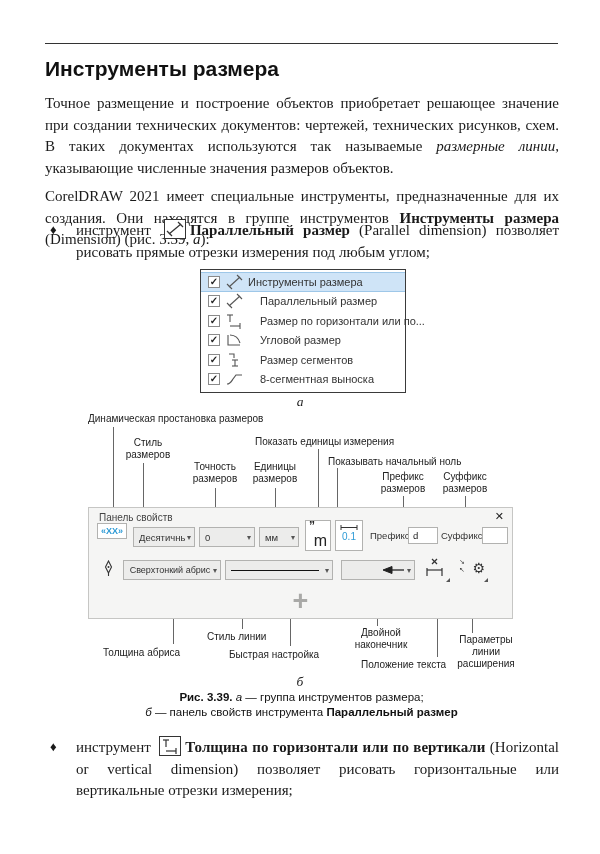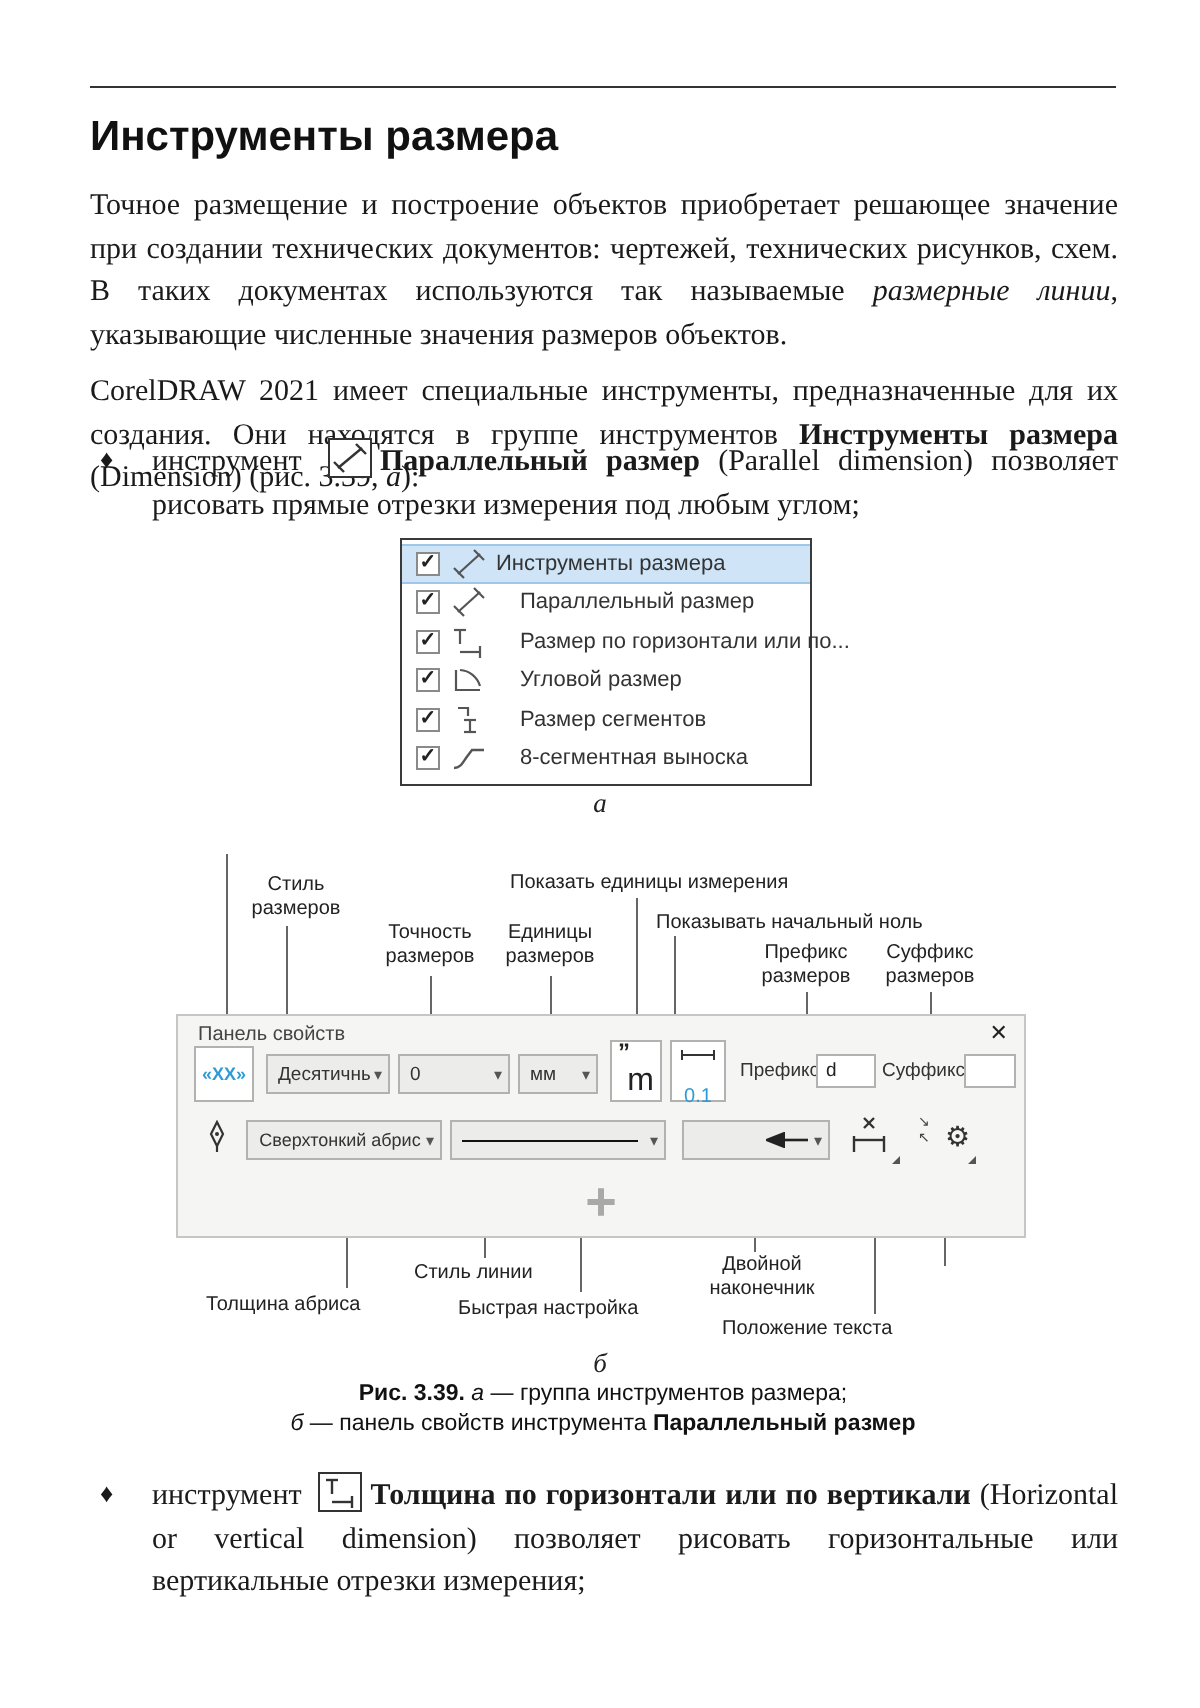--- a/index.html
+++ b/index.html
@@ -53,31 +53,31 @@
   
   .panel { position:absolute; left:88px; top:507px; width:425px; height:112px;
            background:#f5f5f4; border:1px solid #c6c6c4; font-family:"Liberation Sans", sans-serif; }
   .panel-title { position:absolute; left:10px; top:4px; font-size:10px; color:#444; }
   .panel-close { position:absolute; right:8px; top:2px; font-size:11px; color:#222; cursor:default; }
   .ctl { position:absolute; border:1px solid #b2b2b0; font-size:9.5px; color:#333; }
   .btnw { background:#fff; }
   .dd { background:#ececeb; display:flex; align-items:center; padding:0 3px 0 5px; }
   .dd .txt { flex:1; overflow:hidden; white-space:nowrap; }
   .dd .arw { font-size:8px; color:#555; margin-left:2px; }
-  .dyn-btn { left:8px; top:15px; width:30px; height:28px; display:flex; align-items:center;
+  .dyn-btn { left:8px; top:15px; width:30px; height:16px; display:flex; align-items:center;
              justify-content:center; font-size:9px; font-weight:bold; }
   .dd1 { left:44px; top:19px; width:62px; height:20px; }
   .dd2 { left:110px; top:19px; width:56px; height:20px; }
   .dd3 { left:170px; top:19px; width:40px; height:20px; }
   .units-btn { left:216px; top:12px; width:26px; height:31px; position:absolute; }
   .units-btn .q { position:absolute; left:3px; top:-2px; font-size:12px; font-weight:bold; color:#222; }
   .units-btn .m { position:absolute; right:3px; bottom:0px; font-size:16px; color:#222; }
   .zero-btn { left:246px; top:12px; width:28px; height:31px; position:absolute; text-align:center; }
   .zero-btn svg { display:block; margin:3px auto 0; }
-  .zero-btn .v { display:block; font-size:10px; margin-top:12px; }
+  .zero-btn .v { display:block; font-size:10px; margin-top:0px; }
   .flabel { position:absolute; font-size:9.5px; color:#333; }
   .pref-l { left:281px; top:22px; } .suf-l { left:352px; top:22px; }
   .tinput { position:absolute; top:19px; height:17px; background:#fff; border:1px solid #b2b2b0;
             font-size:9.5px; padding:2px 0 0 4px; color:#222; }
   .pref-i { left:319px; width:30px; } .suf-i { left:393px; width:26px; }
 
   .pen-ico { position:absolute; left:13px; top:52px; }
   .ddo { left:34px; top:52px; width:98px; height:20px;text-align:center; }
   .ddl { left:136px; top:52px; width:108px; height:20px; }
   .ddl .line { flex:1; height:0; border-top:1.6px solid #111; margin-right:4px; }
@@ -182,20 +182,21 @@
       <span class="mico"><svg width="17" height="16" viewBox="0 0 17 16">
             <g stroke="#555" stroke-width="1.2" fill="none">
               <path d="M1,13 C4,13 5,11 7,8 L10,4 L16,4"></path>
             </g>
           </svg></span>
       <span class="mlabel">8-сегментная выноска</span>
     </div>
   </div>
   <div class="sub-label la">а</div>
 
+  <div class="co" style="left:88px; top:413px;">Динамическая простановка размеров</div>
   <div class="co ctr" style="left:118px; top:437px; width:60px;">Стиль
 размеров</div>
   <div class="co ctr" style="left:185px; top:461px; width:60px;">Точность
 размеров</div>
   <div class="co ctr" style="left:245px; top:461px; width:60px;">Единицы
 размеров</div>
   <div class="co" style="left:255px; top:436px; white-space:nowrap;">Показать единицы измерения</div>
   <div class="co" style="left:328px; top:456px; white-space:nowrap;">Показывать начальный ноль</div>
   <div class="co ctr" style="left:373px; top:471px; width:60px;">Префикс
 размеров</div>
@@ -298,20 +299,23 @@
   <div class="cline" style="left:377px; top:619px; height:7px;"></div>
   <div class="cline" style="left:437px; top:619px; height:38px;"></div>
   <div class="cline" style="left:472px; top:619px; height:14px;"></div>
 
   <div class="co" style="left:103px; top:647px; white-space:nowrap;">Толщина абриса</div>
   <div class="co" style="left:207px; top:631px; white-space:nowrap;">Стиль линии</div>
   <div class="co" style="left:229px; top:649px; white-space:nowrap;">Быстрая настройка</div>
   <div class="co ctr" style="left:343px; top:627px; width:76px;">Двойной
 наконечник</div>
   <div class="co" style="left:361px; top:659px; white-space:nowrap;">Положение текста</div>
+  <div class="co ctr" style="left:449px; top:634px; width:74px;">Параметры
+линии
+расширения</div>
 
   <div class="sub-label lb">б</div>
 
   <div class="caption">
     <span class="bd">Рис. 3.39.</span><span class="it"> а</span><span> — группа инструментов размера;</span><br>
     <span class="it">б</span><span> — панель свойств инструмента </span><span class="bd">Параллельный размер</span>
   </div>
 
   <div class="bullet b2">
     <span class="marker">♦</span>

